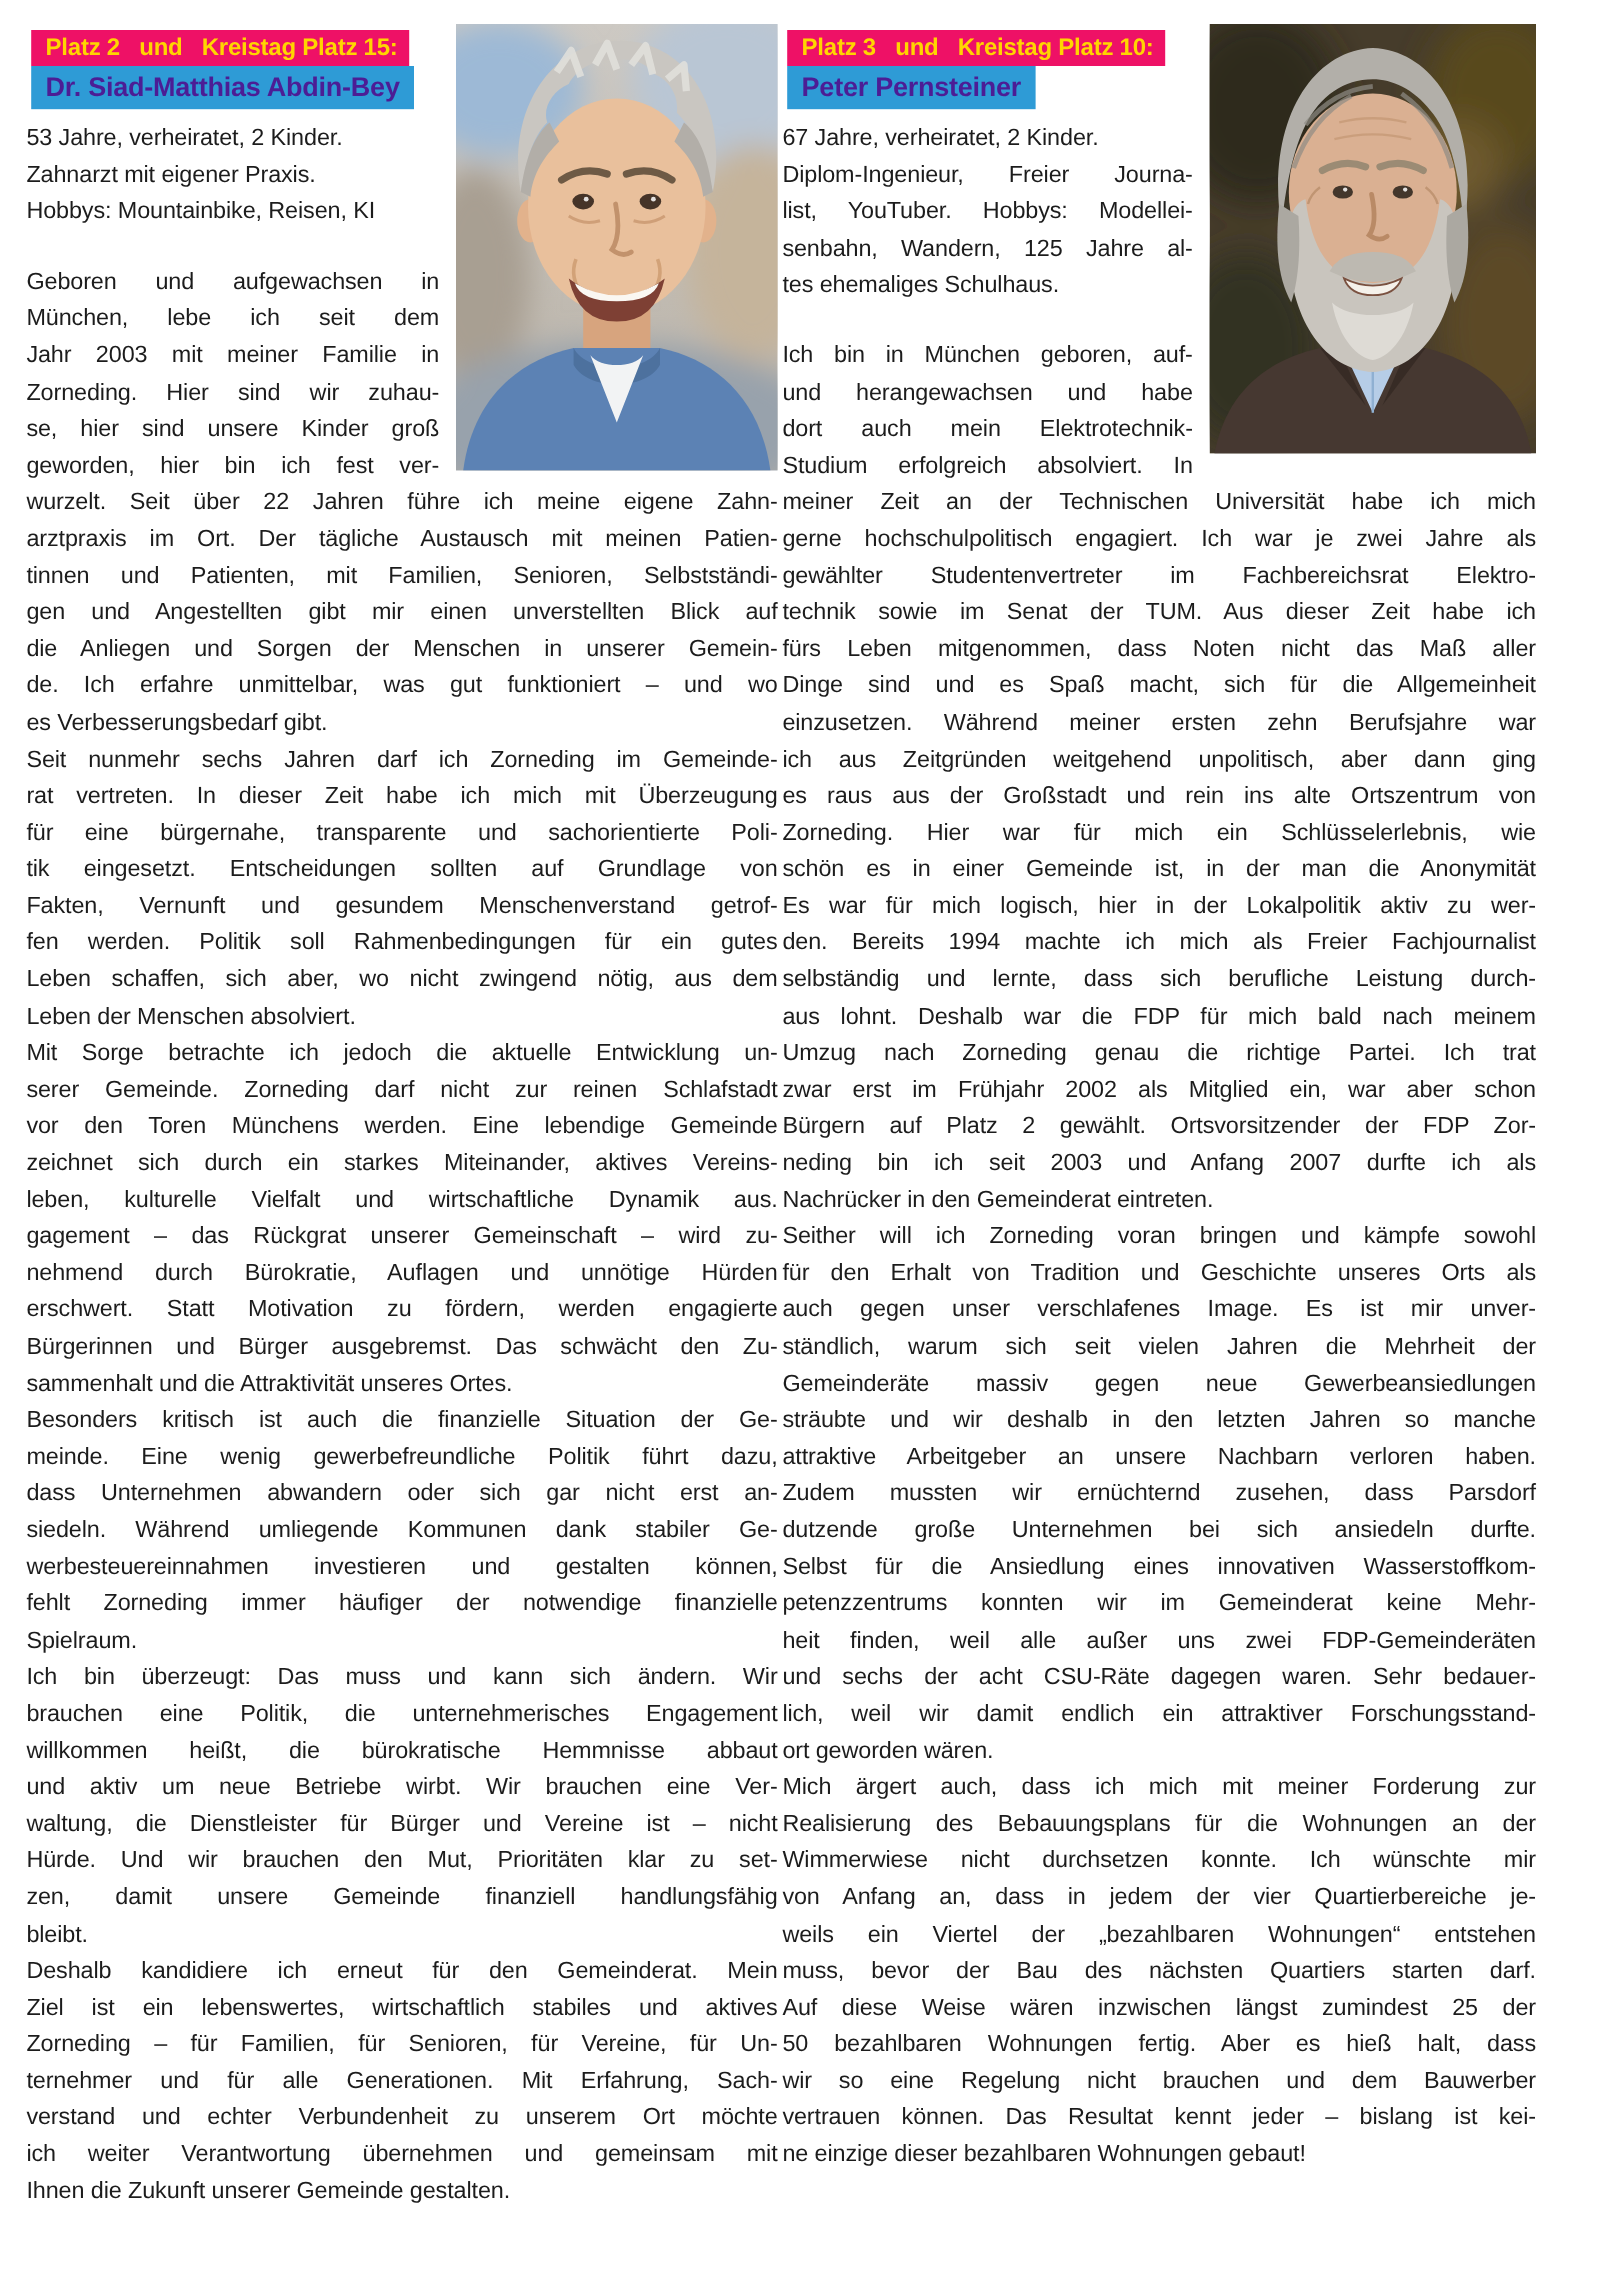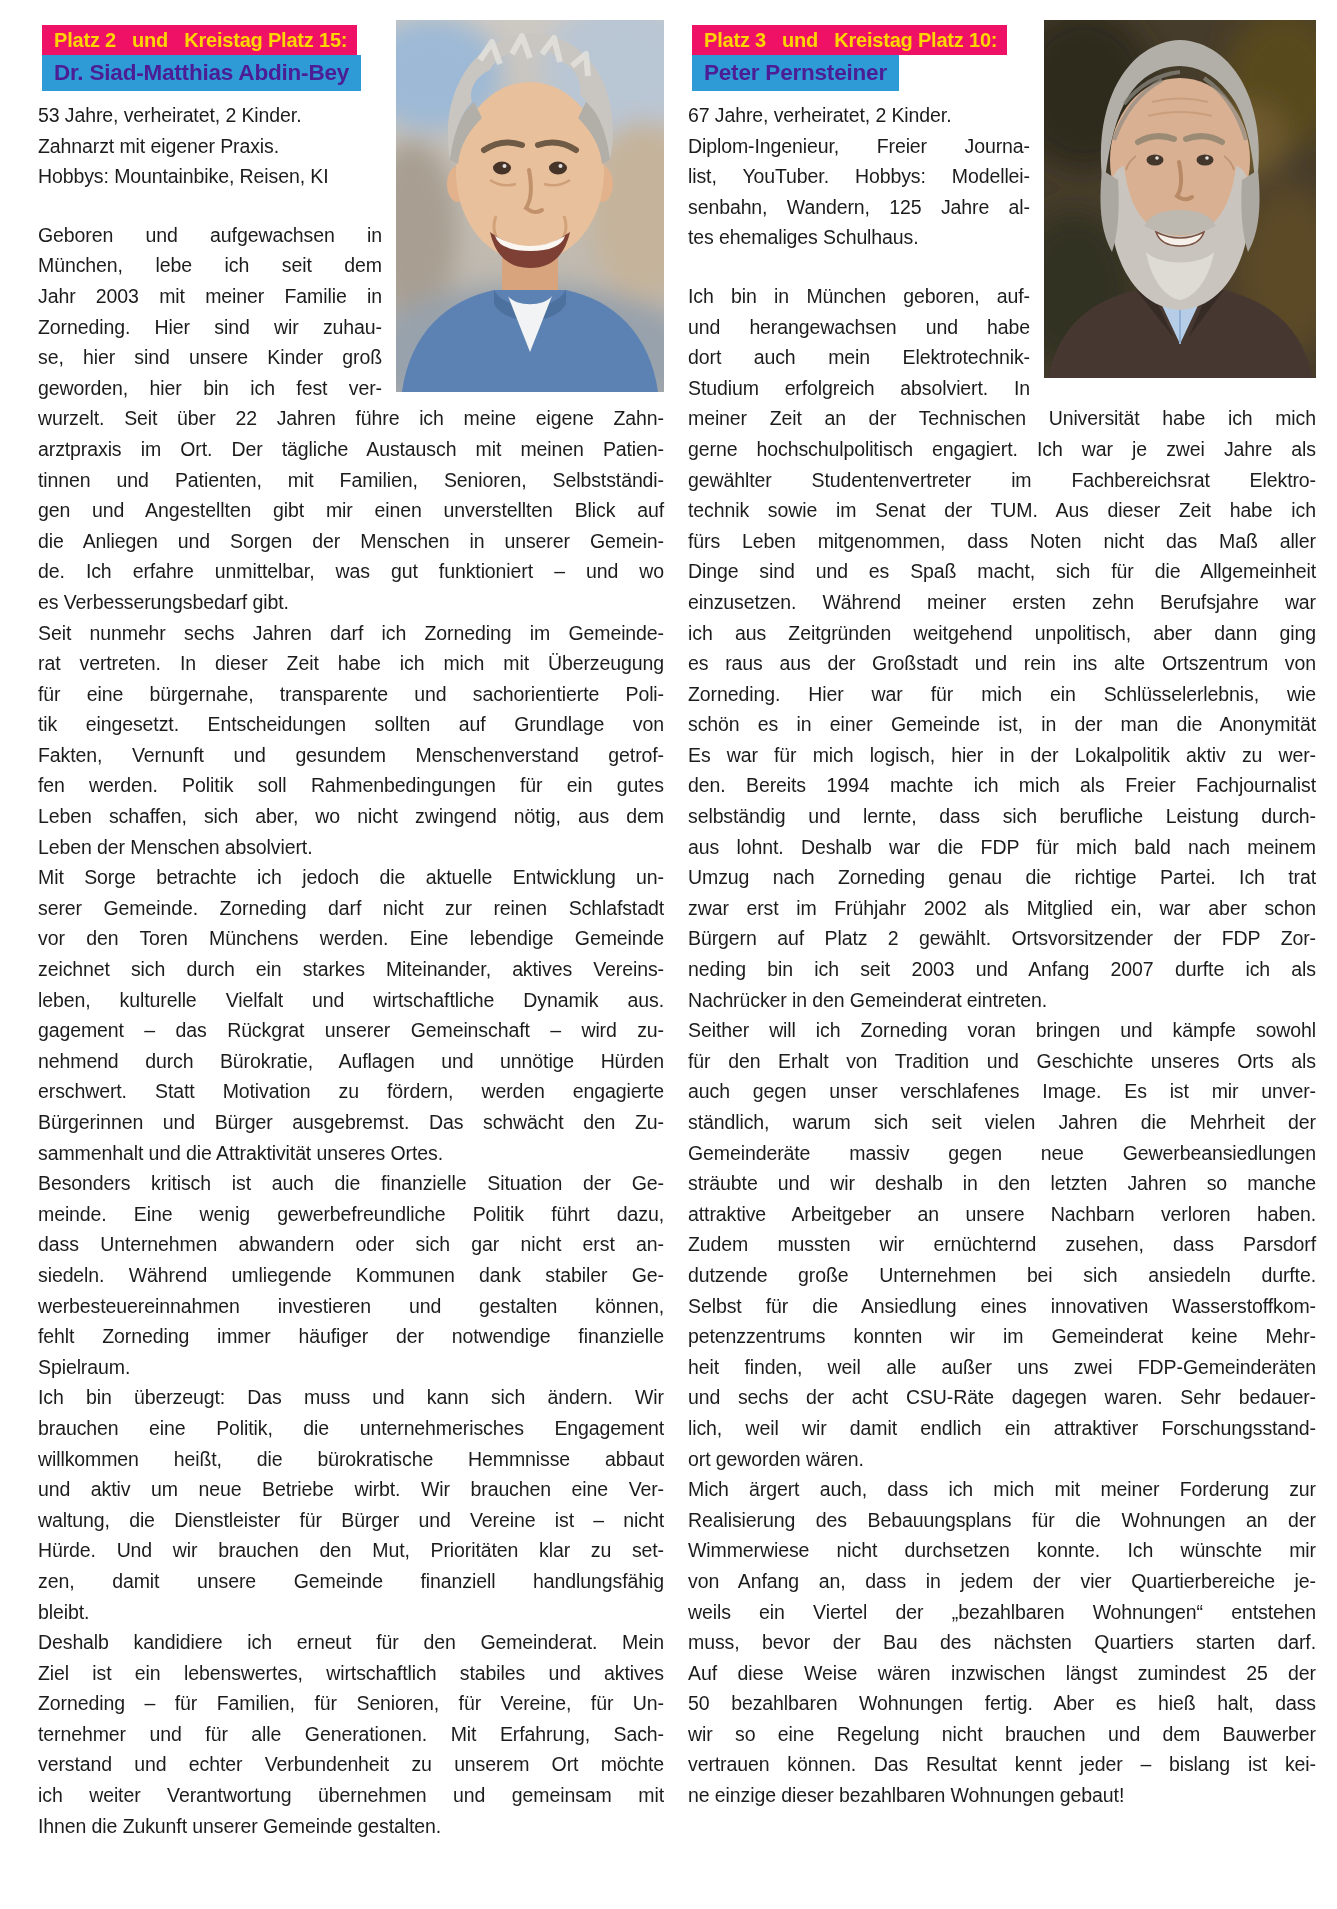--- a/index.html
+++ b/index.html
@@ -1,22 +1,22 @@
 <!DOCTYPE html>
 <html><head>
 <meta charset="utf-8">
 <style>
   html,body { margin:0; padding:0; background:#ffffff; }
   .page {
     position:relative; width:1337px; height:1909px; background:#ffffff;
     font-family:"Liberation Sans", sans-serif; overflow:hidden;
   }
   .col { position:absolute; top:20px; }
-  .col-left  { left:38px;  width:626px; }
-  .col-right { left:688px; width:628px; }
+  .col-left  { left:22px;  width:626px; }
+  .col-right { left:652px; width:628px; }
 
   .photo { float:right; margin-left:14px; }
   .photo svg { display:block; }
   .photo-left  { width:268px; height:372px; }
   .photo-right { width:272px; height:358px; }
 
   .band { display:block; width:fit-content; max-width:342px; overflow:hidden;
           margin:0 0 0 4px; white-space:pre; font-weight:bold; }
   .band-pink { background:#ee1166; color:#ffd500; font-size:20px;
                line-height:30px; padding:0 10px 0 12px; margin-top:5px; letter-spacing:-0.2px; }

